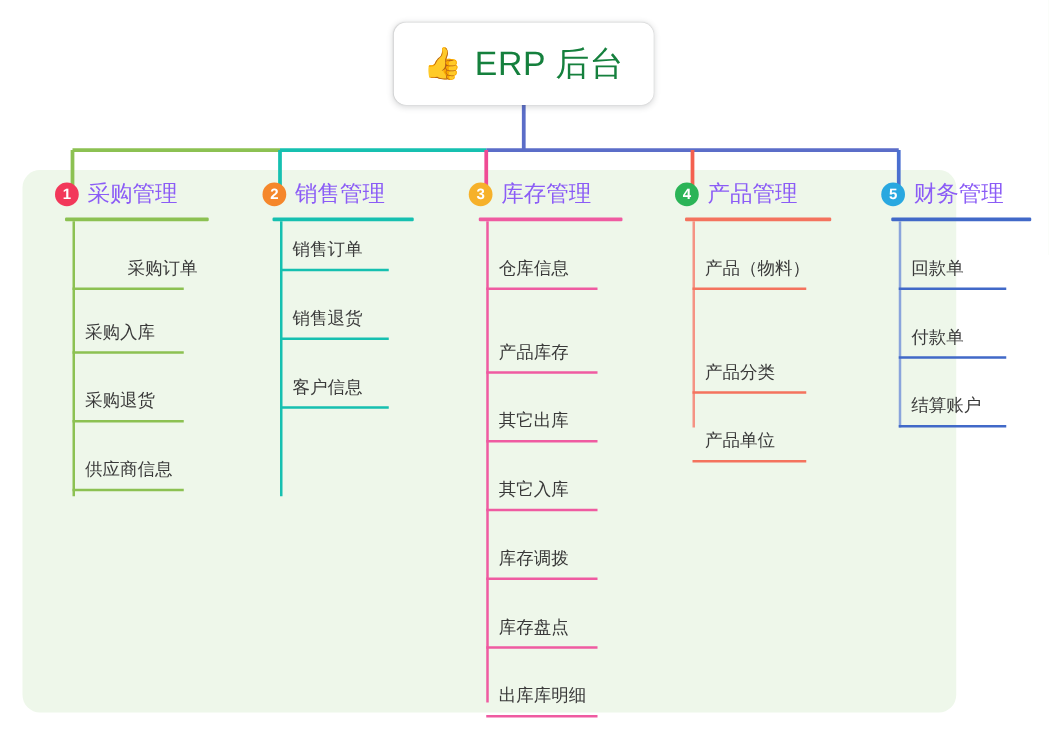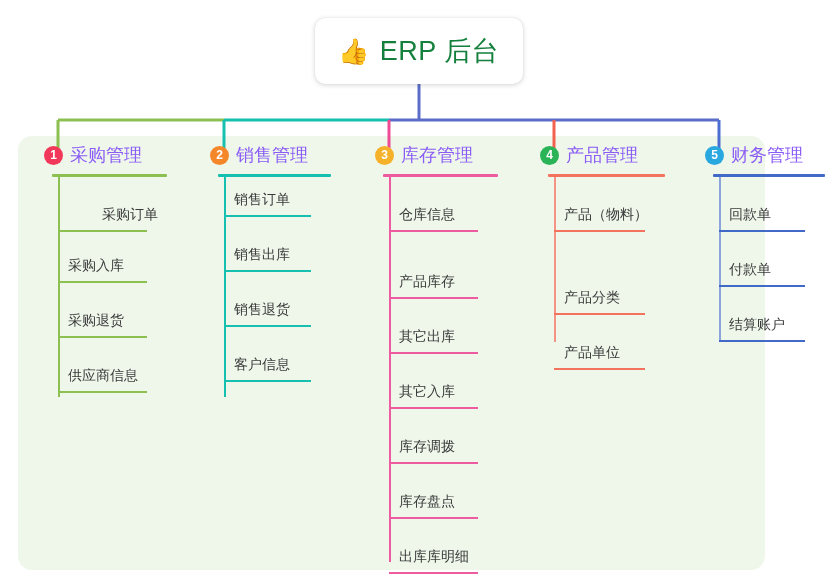--- a/index.html
+++ b/index.html
@@ -190,24 +190,20 @@
           <span class="col-title">销售管理</span>
         </div>
         <div class="col-rule" style="background: rgb(22, 192, 176); width: 113px; margin-left: 20px;"></div>
         <div class="items" style="height: 220px;">
           <div class="spine" style="background: rgb(22, 192, 176); height: 220px;"></div>
           <div class="item" style="height: 40px; position: relative;">
             <span class="item-label" style="position: absolute; bottom: 8px; left: 26px;">销售订单</span>
             <div class="item-rule" style="background: rgb(22, 192, 176); width: 87px;"></div>
           </div>
           <div class="item" style="height: 55px; position: relative;">
-            <span class="item-label" style="position: absolute; bottom: 8px; left: 26px;">销售出库</span>
-            <div class="item-rule" style="background: rgb(22, 192, 176); width: 87px;"></div>
-          </div>
-          <div class="item" style="height: 55px; position: relative;">
             <span class="item-label" style="position: absolute; bottom: 8px; left: 26px;">销售退货</span>
             <div class="item-rule" style="background: rgb(22, 192, 176); width: 87px;"></div>
           </div>
           <div class="item" style="height: 55px; position: relative;">
             <span class="item-label" style="position: absolute; bottom: 8px; left: 26px;">客户信息</span>
             <div class="item-rule" style="background: rgb(22, 192, 176); width: 87px;"></div>
           </div>
         </div>
       </div>
       <div class="column" style="left: 363px; width: 150px;">

